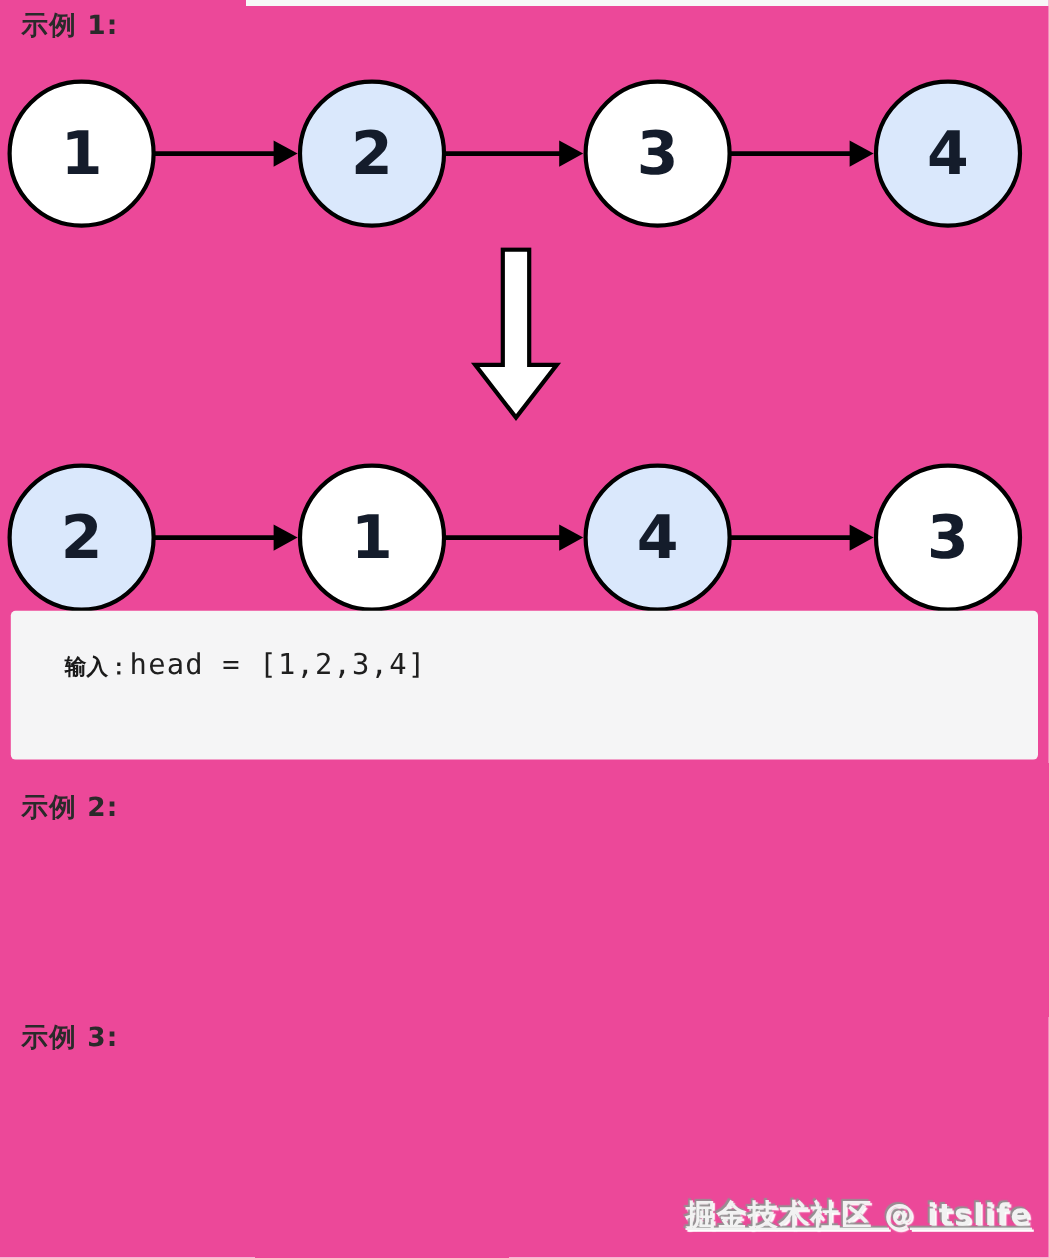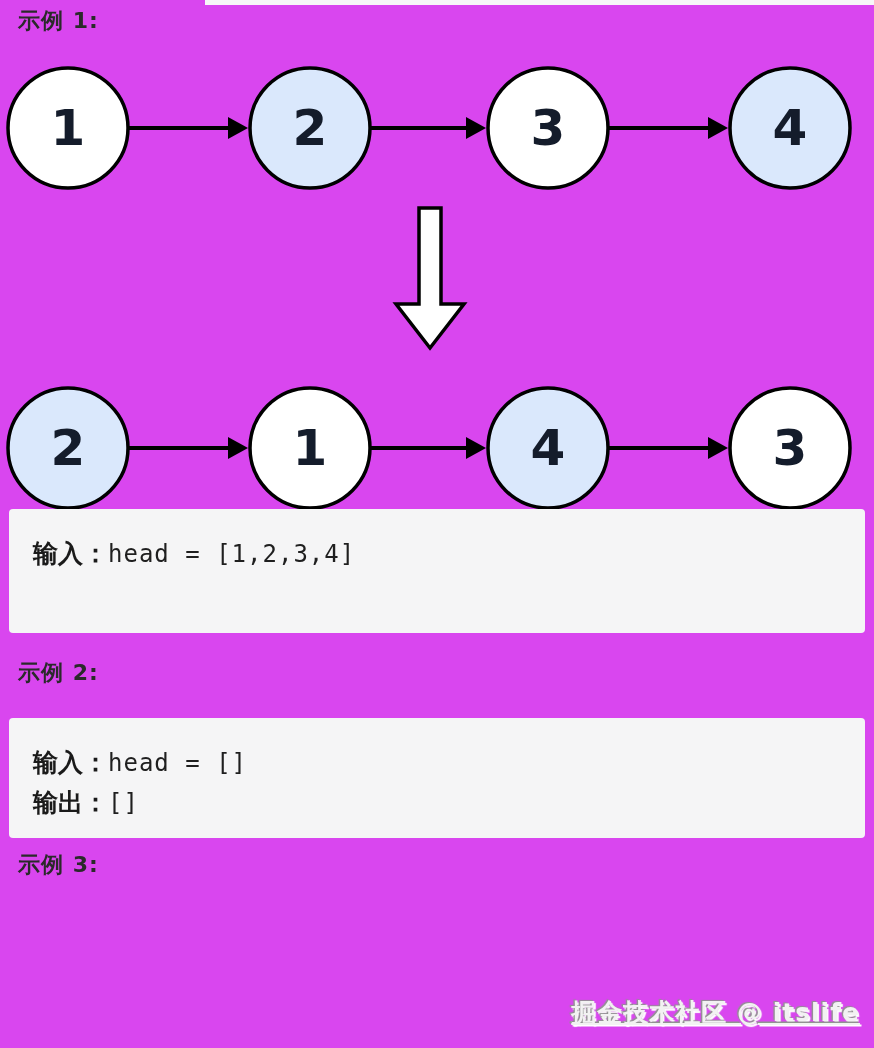--- a/index.html
+++ b/index.html
@@ -1,23 +1,23 @@
 <!DOCTYPE html>
 <html><head>
 <meta charset="utf-8">
 <style>
   html,body{margin:0;padding:0;background:#ffffff;}
   body{font-family:"DejaVu Sans","Liberation Sans",sans-serif;color:#262626;}
-  .page{position:relative;width:874px;height:1048px;background:#d946ef;overflow:hidden;}
+  .page{position:relative;width:874px;height:1048px;background:#ec4899;overflow:hidden;}
   .section-title{position:absolute;left:18px;font-size:22px;font-weight:700;color:#2a2a2a;letter-spacing:1px;}
   .row-svg{position:absolute;left:0;width:874px;height:140px;display:block;}
   .down-arrow-svg{position:absolute;left:378px;top:206px;width:104px;height:146px;display:block;}
   .code-box{position:absolute;left:9px;width:856px;background:#f5f5f6;border-radius:4px;box-sizing:border-box;padding:25px 24px 0 24px;}
   .code-line{height:40px;line-height:40px;white-space:nowrap;}
-  .cjk-label{font-weight:700;font-size:25px;color:#1a1a1a;}
+  .cjk-label{font-weight:700;font-size:18px;color:#1a1a1a;margin-left:21px;}
   .code-text{font-family:"DejaVu Sans Mono","Liberation Mono",monospace;font-size:24px;color:#1f1f1f;letter-spacing:1px;}
   .watermark{position:absolute;right:14px;top:996px;font-size:25px;font-weight:600;color:#f2f2f2;
              text-shadow:-1.5px -1.5px 1px #929292, 1.5px 1.5px 1px #ffffff;letter-spacing:1px;text-decoration:underline;}
   .top-strip{position:absolute;top:0;left:205px;right:0;height:5px;background:#f7f7f8;}
 </style>
 </head>
 <body>
 
 <div class="page">
 
@@ -62,23 +62,19 @@
       <circle cx="790" cy="70" r="60" fill="#ffffff" stroke="#000000" stroke-width="3.5"></circle>
       <text x="790" y="87" text-anchor="middle" font-size="50" font-weight="bold" fill="#141c2b" font-family="DejaVu Sans, Liberation Sans, sans-serif">3</text>
     </svg>
 
   <div class="code-box" style="top:509px;height:124px;">
     <div class="code-line"><span class="cjk-label">输入：</span><span class="code-text">head = [1,2,3,4]</span></div>
   </div>
 
   <div class="section-title" style="top:658px;text-align:right;">示例 2:</div>
 
-  <div class="code-box" style="top:718px;height:120px;">
-    <div class="code-line"><span class="cjk-label">输入：</span><span class="code-text">head = []</span></div>
-    <div class="code-line"><span class="cjk-label">输出：</span><span class="code-text">[]</span></div>
-  </div>
 
   <div class="section-title" style="top:850px;">示例 3:</div>
 
 
   <div class="watermark">掘金技术社区 @ itslife</div>
 
 </div>
 
 </body></html>

